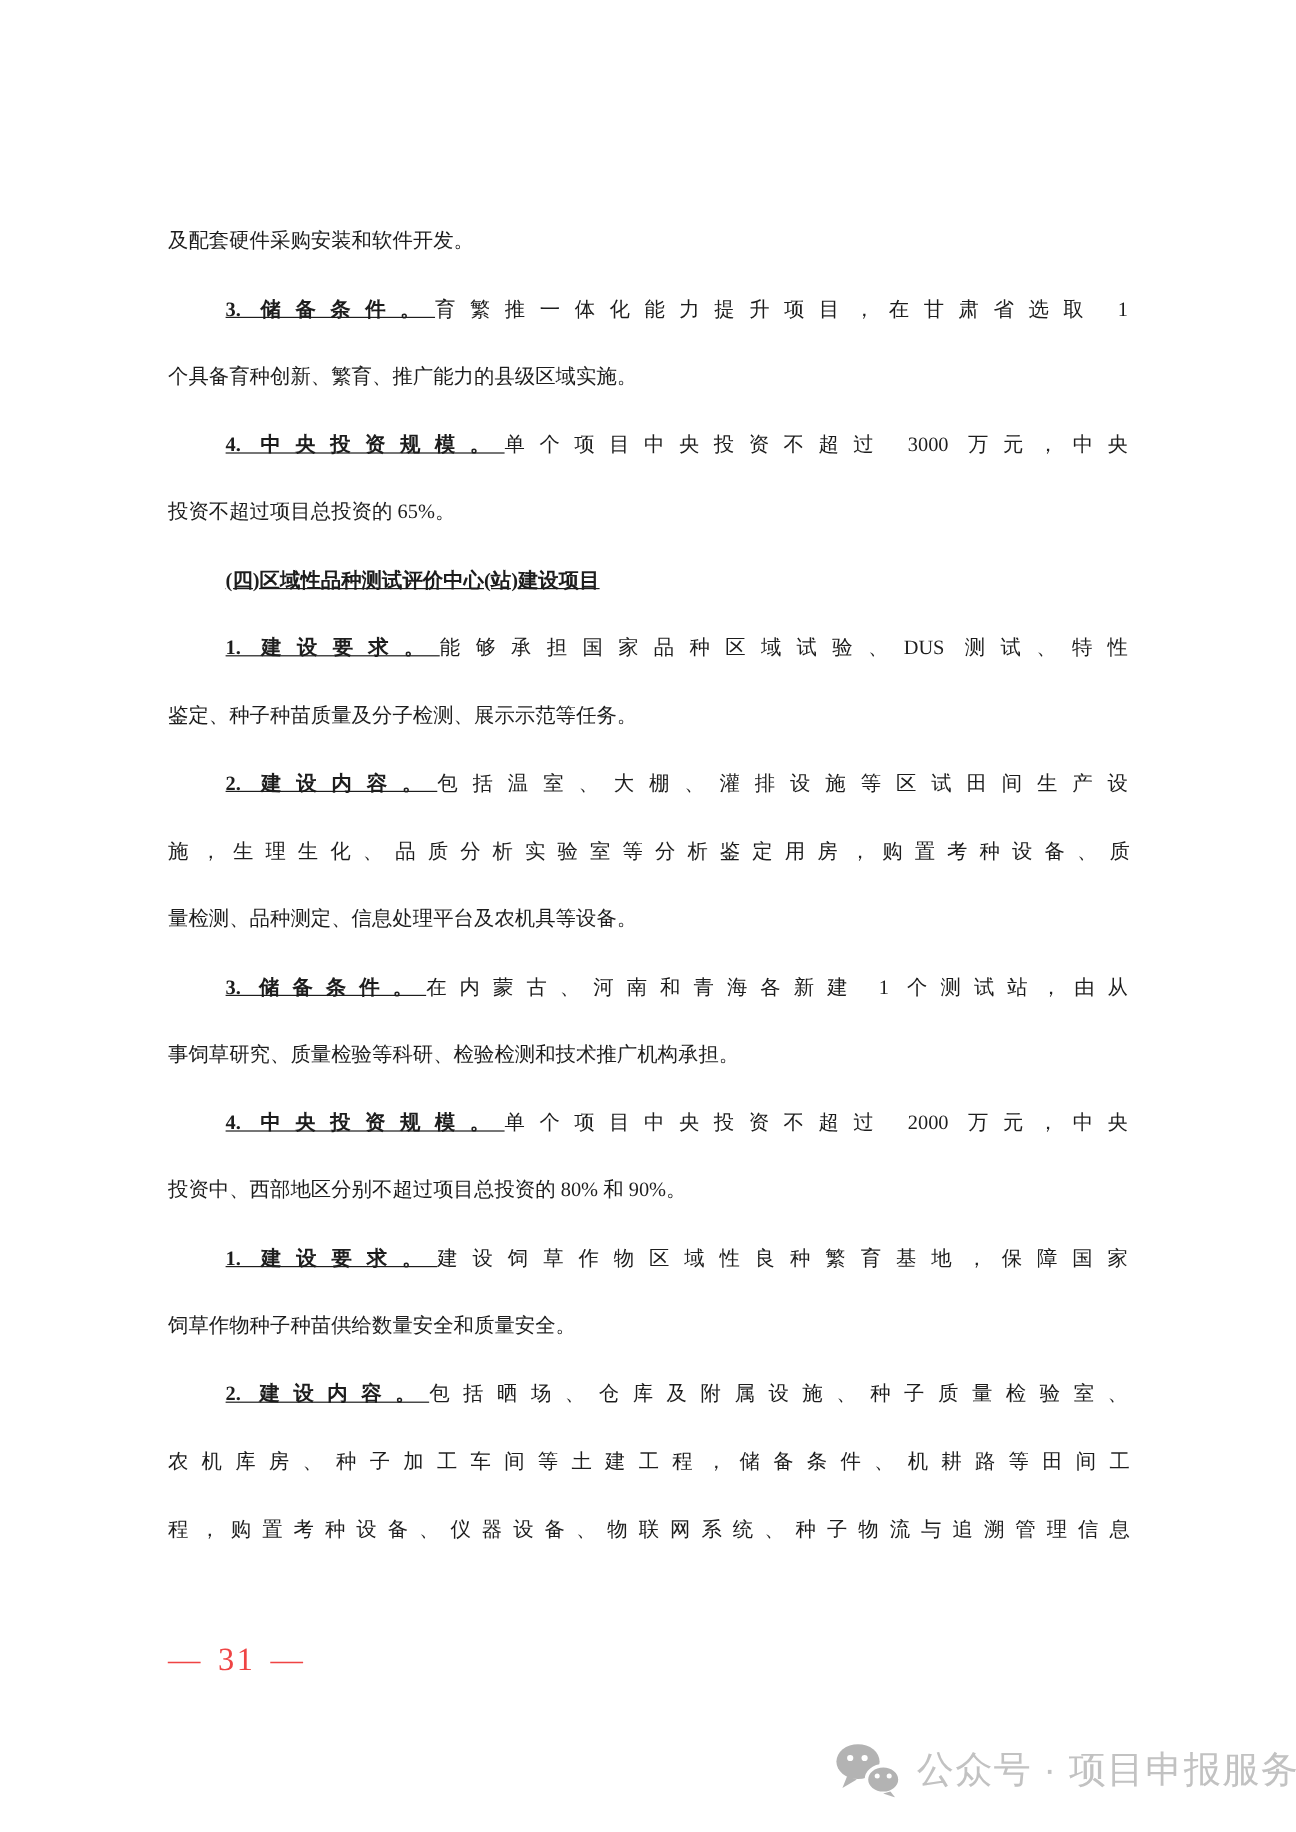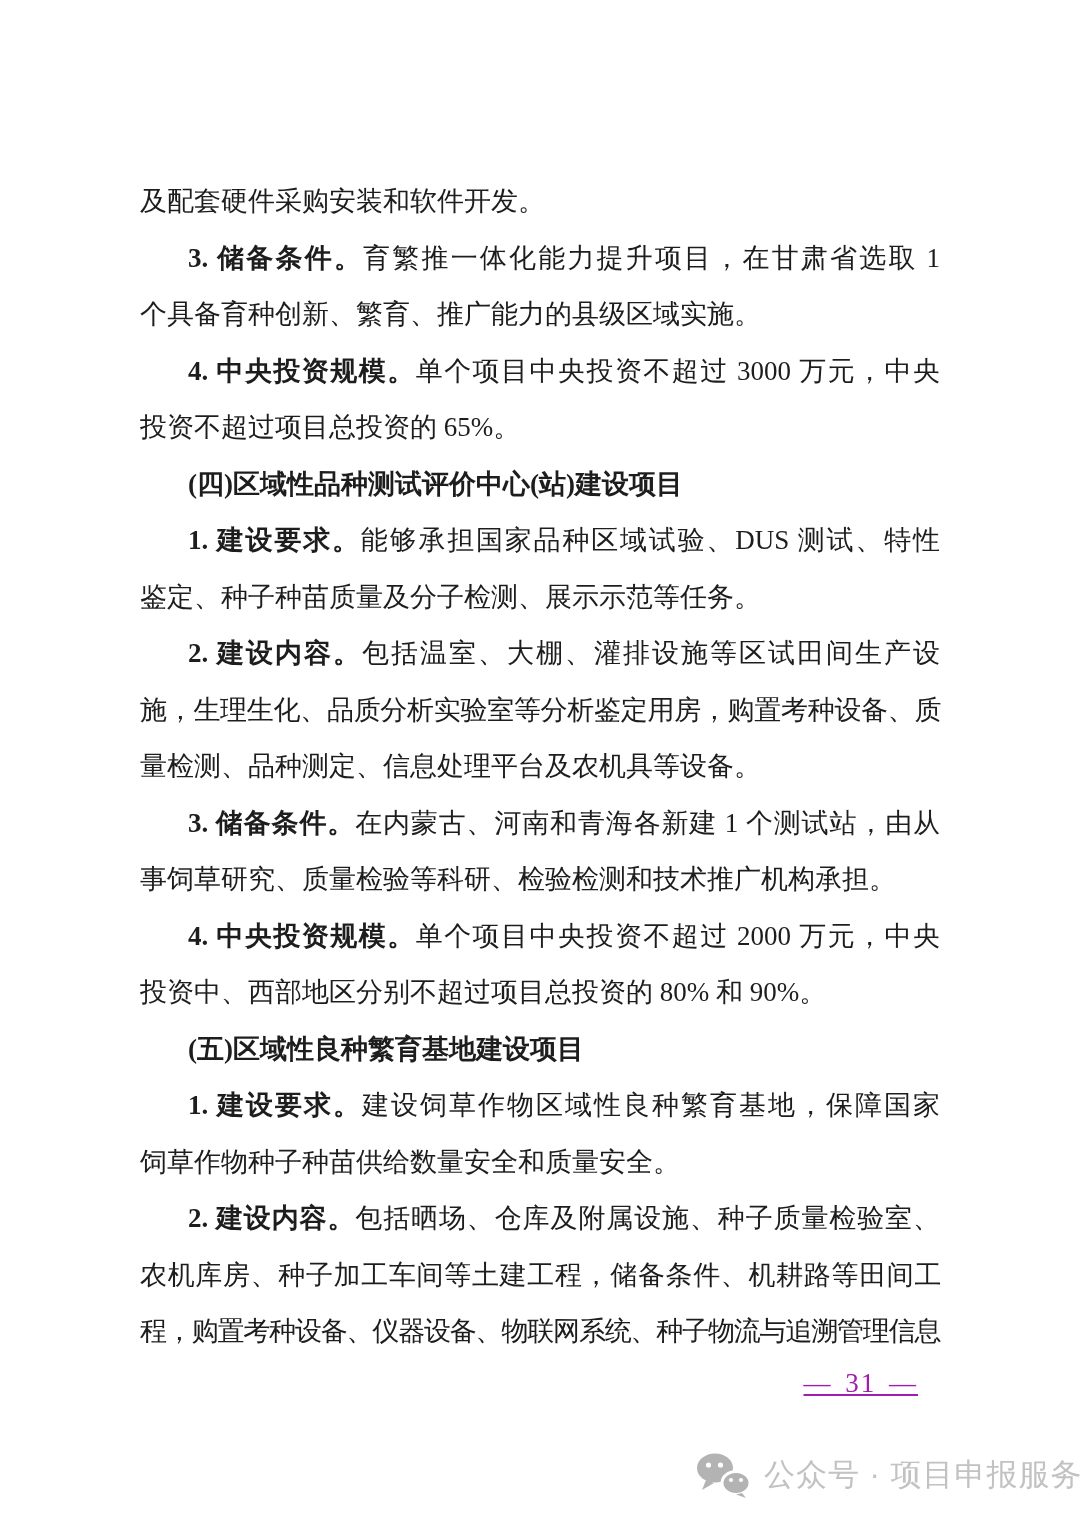--- a/index.html
+++ b/index.html
@@ -12,45 +12,43 @@
   .page {
     position: absolute; left: 0; top: 0;
     width: 1080px; height: 1527px;
     background: #ffffff;
   }
   .doc {
     position: absolute;
     left: 140px; top: 173px;
     width: 800px;
     color: #1d1d1d;
-    font-size: 27px;
+    font-size: 17px;
   }
   .line {
     height: 56.5px;
     line-height: 56.5px;
     letter-spacing: 0px;
     text-align: left;
   }
   .line.indent { text-indent: 48px; }
   .line.full {
     text-align: justify;
     text-align-last: justify;
   }
   .line.tight { letter-spacing: -1.5px; font-family: Liberation Serif, serif; }
-  .line .b { font-weight: 700; }
+  .line .b { font-weight: 700; text-decoration: underline; }
   .pageno {
     position: absolute;
     left: 140px; top: 1368px;
     width: 778px;
-    text-align: right;
     font-size: 27px;
     letter-spacing: 2px;
     word-spacing: 4px;
-    color: #a21caf;
-    text-decoration: underline;
+    color: #ef4444;
   }
   .footer {
     position: absolute;
     left: 694px; top: 1452px;
     display: flex;
     align-items: center;
     gap: 10px;
   }
   .wicon { display: inline-block; width: 60px; height: 46px; }
   .wtxt {
@@ -75,21 +73,20 @@
       <div class="line indent"><span class="b">(四)区域性品种测试评价中心(站)建设项目</span></div>
       <div class="line indent full"><span class="b">1. 建设要求。</span>能够承担国家品种区域试验、DUS 测试、特性</div>
       <div class="line">鉴定、种子种苗质量及分子检测、展示示范等任务。</div>
       <div class="line indent full"><span class="b">2. 建设内容。</span>包括温室、大棚、灌排设施等区试田间生产设</div>
       <div class="line full tight">施，生理生化、品质分析实验室等分析鉴定用房，购置考种设备、质</div>
       <div class="line">量检测、品种测定、信息处理平台及农机具等设备。</div>
       <div class="line indent full"><span class="b">3. 储备条件。</span>在内蒙古、河南和青海各新建 1 个测试站，由从</div>
       <div class="line">事饲草研究、质量检验等科研、检验检测和技术推广机构承担。</div>
       <div class="line indent full"><span class="b">4. 中央投资规模。</span>单个项目中央投资不超过 2000 万元，中央</div>
       <div class="line">投资中、西部地区分别不超过项目总投资的 80% 和 90%。</div>
-      <div class="line indent"><span class="b">(五)区域性良种繁育基地建设项目</span></div>
       <div class="line indent full"><span class="b">1. 建设要求。</span>建设饲草作物区域性良种繁育基地，保障国家</div>
       <div class="line">饲草作物种子种苗供给数量安全和质量安全。</div>
       <div class="line indent full"><span class="b">2. 建设内容。</span>包括晒场、仓库及附属设施、种子质量检验室、</div>
       <div class="line full tight">农机库房、种子加工车间等土建工程，储备条件、机耕路等田间工</div>
       <div class="line full tight">程，购置考种设备、仪器设备、物联网系统、种子物流与追溯管理信息</div>
     </div>
 
   <div class="pageno">— 31 —</div>
 
   <div class="footer">

